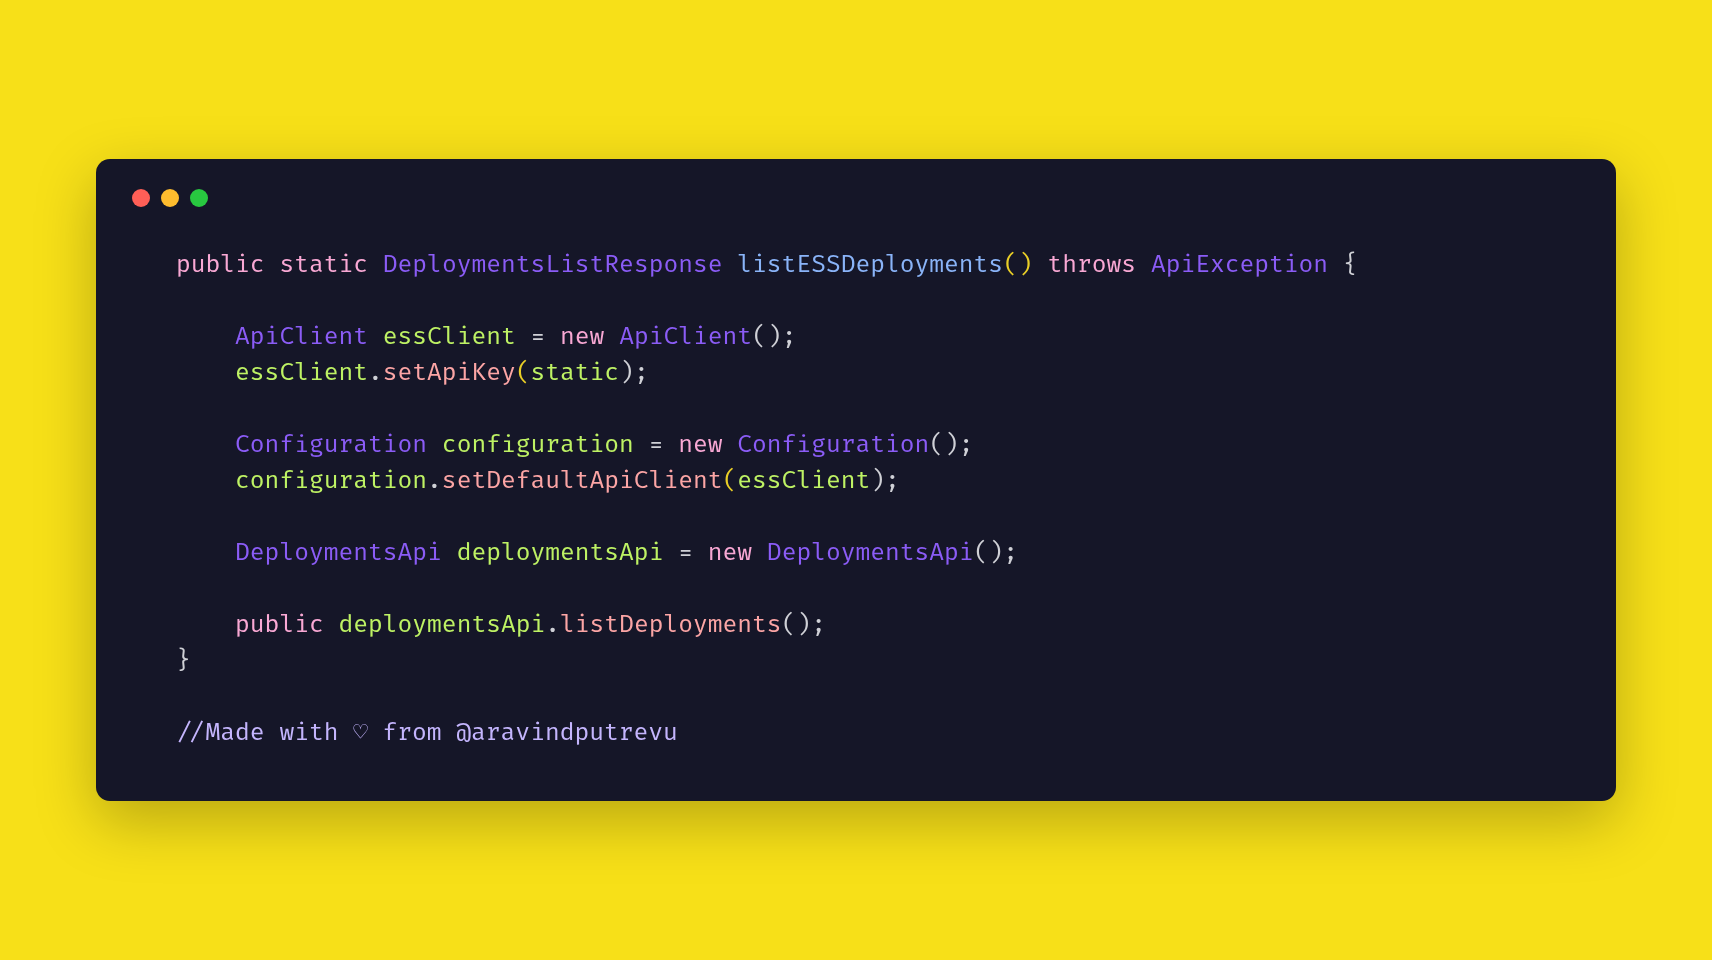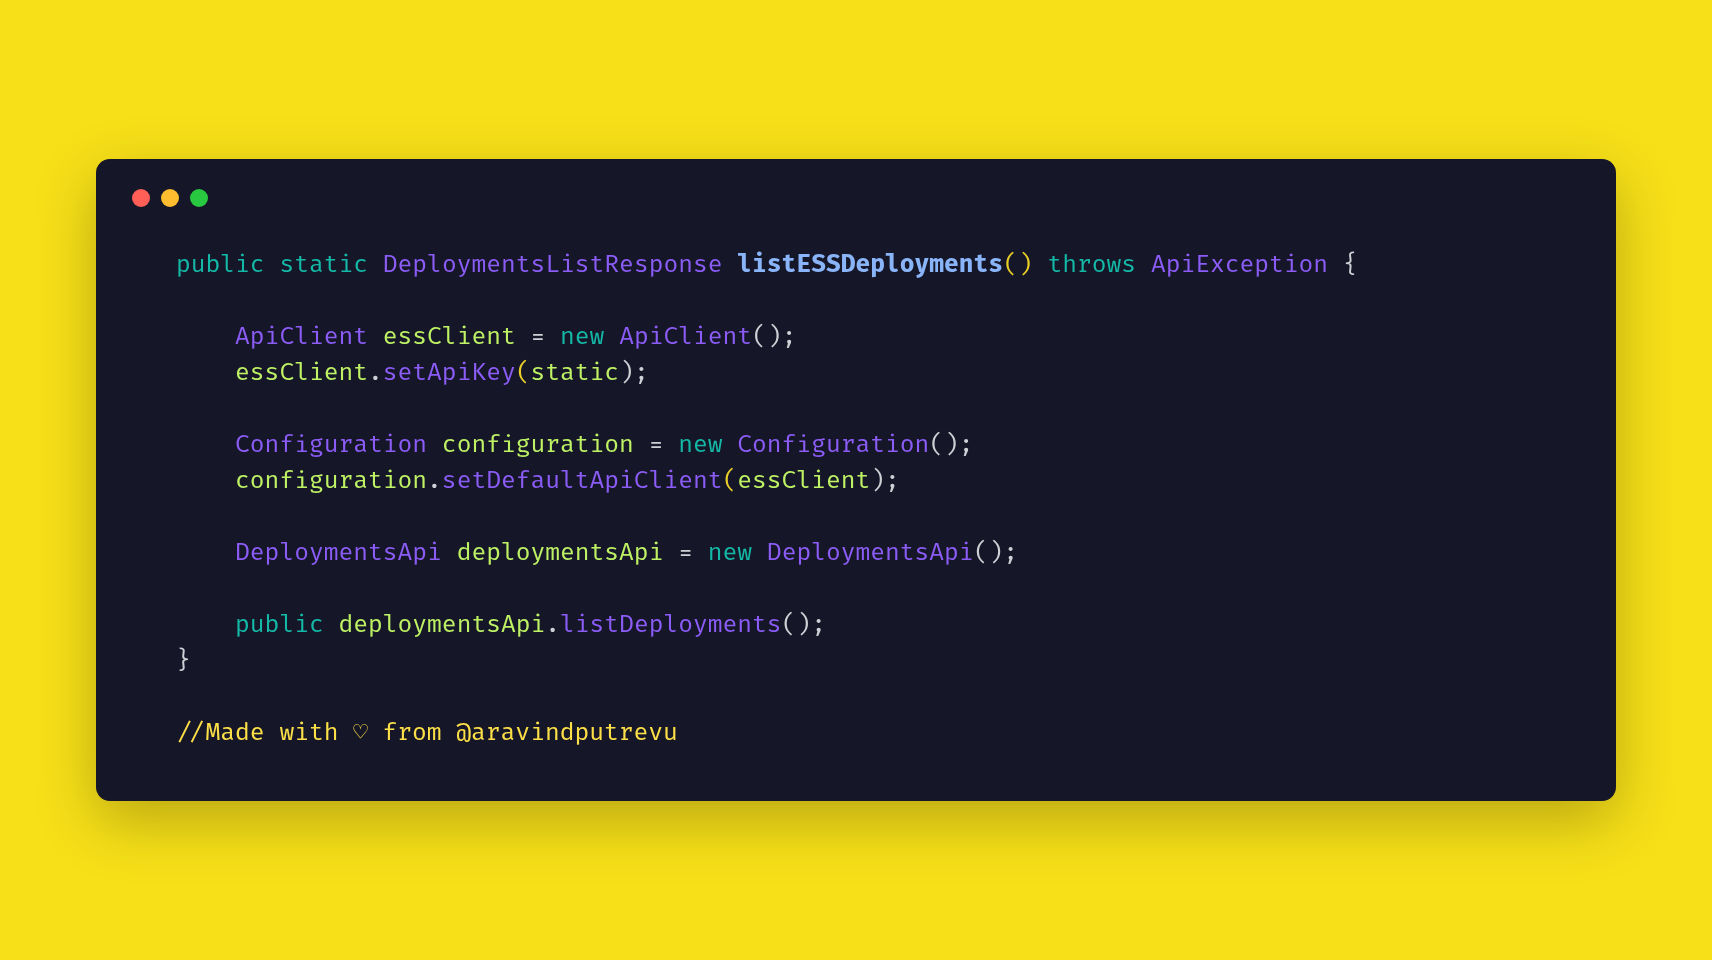--- a/index.html
+++ b/index.html
@@ -34,28 +34,28 @@
   .yellow { background: #febc2e; }
   .green { background: #28c840; }
   pre.code {
     font-family: inherit;
     font-size: 24px;
     line-height: 1.5;
     color: #e6e6e6;
     white-space: pre;
     margin-left: 40px;
   }
-  .kw { color: #14b8a6; }       
+  .kw { color: #f9a8d4; }       
   .type { color: #8b5cf6; }     
-  .fn { color: #8ab4f8; font-weight: bold; }       
-  .method { color: #8b5cf6; text-align: center; }   
+  .fn { color: #8ab4f8; }       
+  .method { color: #fca5a5; text-align: center; }   
   .var { color: #bef264; }      
   .punct { color: #cfd0d6; }    
   .paren { color: #e9ce27; }    
-  .comment { color: #fde047; }  
+  .comment { color: #c4b5fd; }  
 </style>
 </head>
 <body>
 
 <div class="window">
   <div class="traffic-lights">
     <div class="dot red"></div>
     <div class="dot yellow"></div>
     <div class="dot green"></div>
   </div>

